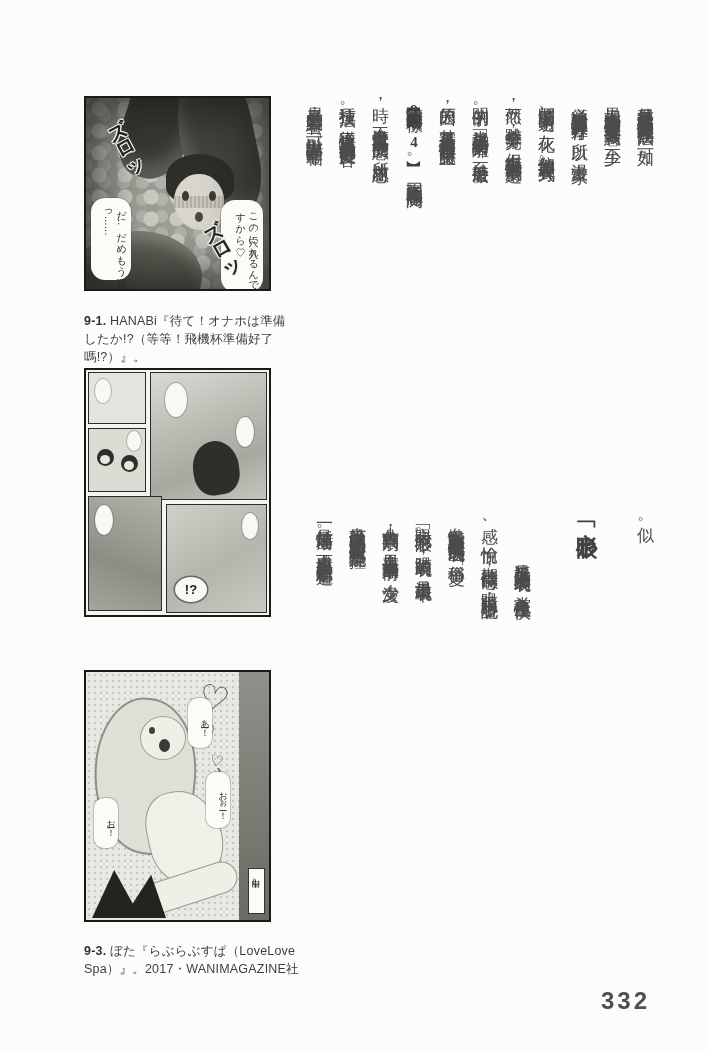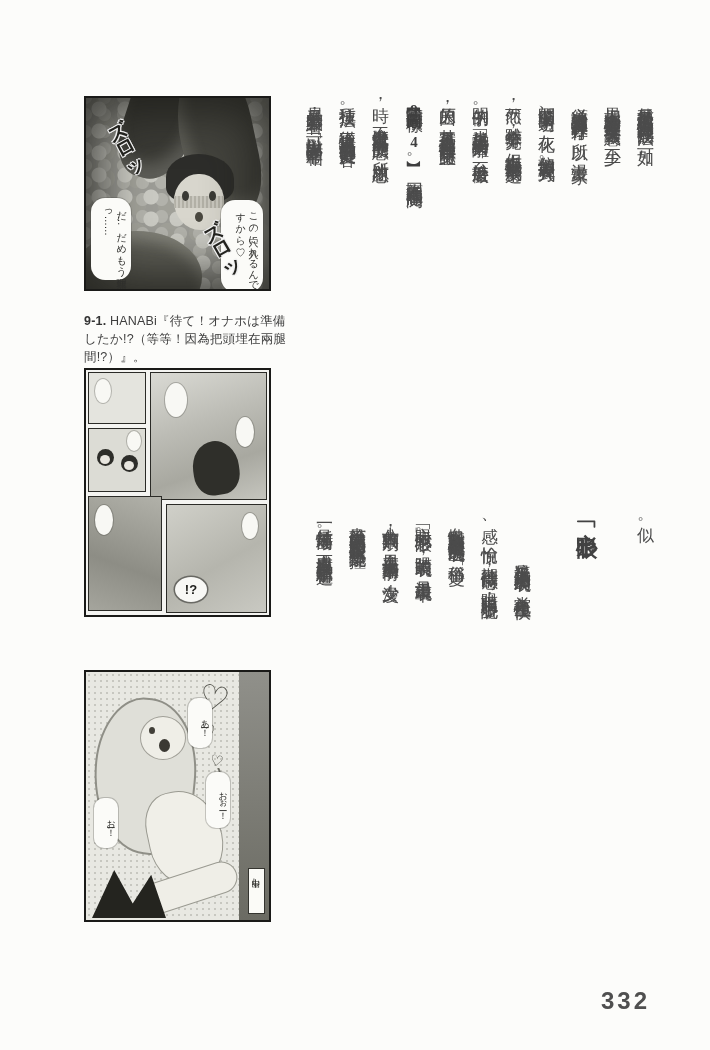--- a/index.html
+++ b/index.html
@@ -173,21 +173,21 @@
       <div class="abs f1-mouth"></div>
     </div>
     <div class="abs f1-vignette"></div>
     <div class="abs bubble f1-bubL">だ…だめもう無理っ……</div>
     <div class="abs bubble f1-bubR">この穴に入れるんですから♡</div>
     <div class="abs sfx f1-sfxT">ズロッ</div>
     <div class="abs sfx f1-sfxB">ズロッ</div>
   </div>
   <div class="caption cap1">
     <div><span class="cap-label">9-1.</span> <span>HANABi『待て！オナホは準備</span></div>
-    <div>したか!?（等等！因為把頭埋在兩腿間!?）』。</div>
+    <div>したか!?（等等！飛機杯準備好了嗎!?）』。</div>
     <div>2015・茜新社</div>
   </div>
 
   <div class="fig fig2">
     <div class="panel sketch f2-tr">
       <div class="abs f2-dark"></div>
       <div class="abs mini-bub" style="top:10px;left:14px;width:22px;height:34px;"></div>
       <div class="abs mini-bub" style="top:44px;right:12px;width:18px;height:30px;"></div>
     </div>
     <div class="panel sketch f2-tl1">
@@ -222,16 +222,20 @@
     <span class="heart f3-h2">♡</span>
     <span class="heart f3-h3">♡</span>
     <svg class="abs" style="top:96px;right:44px;width:14px;height:60px;" viewBox="0 0 14 60">
       <path d="M7 0 C 13 8, 1 16, 7 24 C 13 32, 1 40, 7 48 C 10 53, 6 57, 7 60" fill="none" stroke="#6e6e66" stroke-width="2"></path>
     </svg>
     <div class="abs bubble f3-bub f3-b1">あー！</div>
     <div class="abs bubble f3-bub f3-b2">おー！</div>
     <div class="abs bubble f3-bub f3-b3">おぉー！</div>
     <div class="abs f3-tag">中出し</div>
   </div>
+  <div class="caption cap3">
+    <div><span class="cap-label">9-3.</span> <span>ぼた『らぶらぶすぱ（LoveLove</span></div>
+    <div>Spa）』。2017・WANIMAGAZINE社</div>
+  </div>
 
   <div class="pageno">332</div>
 
 </div>
 
 </body></html>

